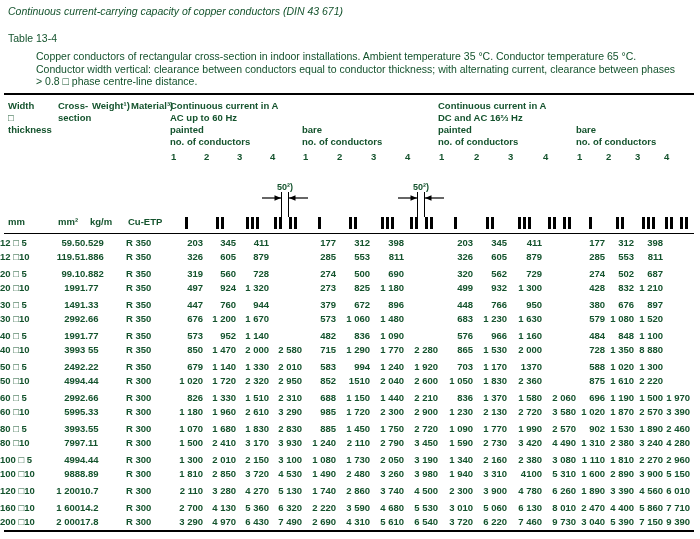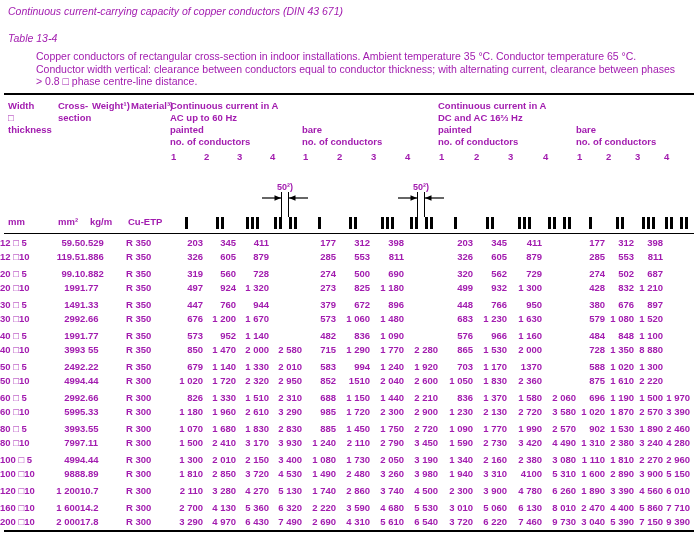--- a/index.html
+++ b/index.html
@@ -1,19 +1,19 @@
 <!DOCTYPE html>
 <html><head>
 <meta charset="utf-8">
 <style>
   html,body{margin:0;padding:0;background:#fff;}
   .page{position:relative;width:700px;height:539px;background:#fff;overflow:hidden;
-        font-family:"Liberation Sans","DejaVu Sans",sans-serif;color:#a21caf;}
+        font-family:"Liberation Sans","DejaVu Sans",sans-serif;color:#14532d;}
   .doc-title{position:absolute;left:8px;top:5px;font-size:10.5px;font-style:italic;white-space:nowrap;}
-  .table-label{position:absolute;left:8px;top:32px;font-size:10.5px;font-style:italic;}
+  .table-label{position:absolute;left:8px;top:32px;font-size:10.5px;}
   .intro{position:absolute;left:8px;top:50px;font-size:10.5px;line-height:12.5px;white-space:nowrap;margin-left:28px;}
   .rule{position:absolute;left:4px;width:690px;background:#000;}
   .rule-top{top:93px;height:2px;}
   .rule-mid{top:233px;height:1px;}
   .rule-bottom{top:530px;height:2px;}
   .thead{position:absolute;left:0;top:96px;width:700px;height:137px;font-size:9.5px;font-weight:bold;}
   .hc{position:absolute;white-space:nowrap;}
   .cicon{position:absolute;top:121px;height:12px;display:flex;align-items:flex-end;}
   .bar{width:3px;height:12px;background:#000;margin-left:2px;flex:none;}
   .bar.first{margin-left:0;}
@@ -550,21 +550,21 @@
           <td colspan="20"></td>
         </tr>
         <tr>
           <td class="size">100 □ 5</td>
           <td class="area">499</td>
           <td class="wt">4.44</td>
           <td class="mat">R 300</td>
           <td class="cur">1 300</td>
           <td class="cur">2 010</td>
           <td class="cur">2 150</td>
-          <td class="cur">3 400</td>
+          <td class="cur">3 100</td>
           <td class="cur">1 080</td>
           <td class="cur">1 730</td>
           <td class="cur">2 050</td>
           <td class="cur">3 190</td>
           <td class="cur">1 340</td>
           <td class="cur">2 160</td>
           <td class="cur">2 380</td>
           <td class="cur">3 080</td>
           <td class="cur">1 110</td>
           <td class="cur">1 810</td>

